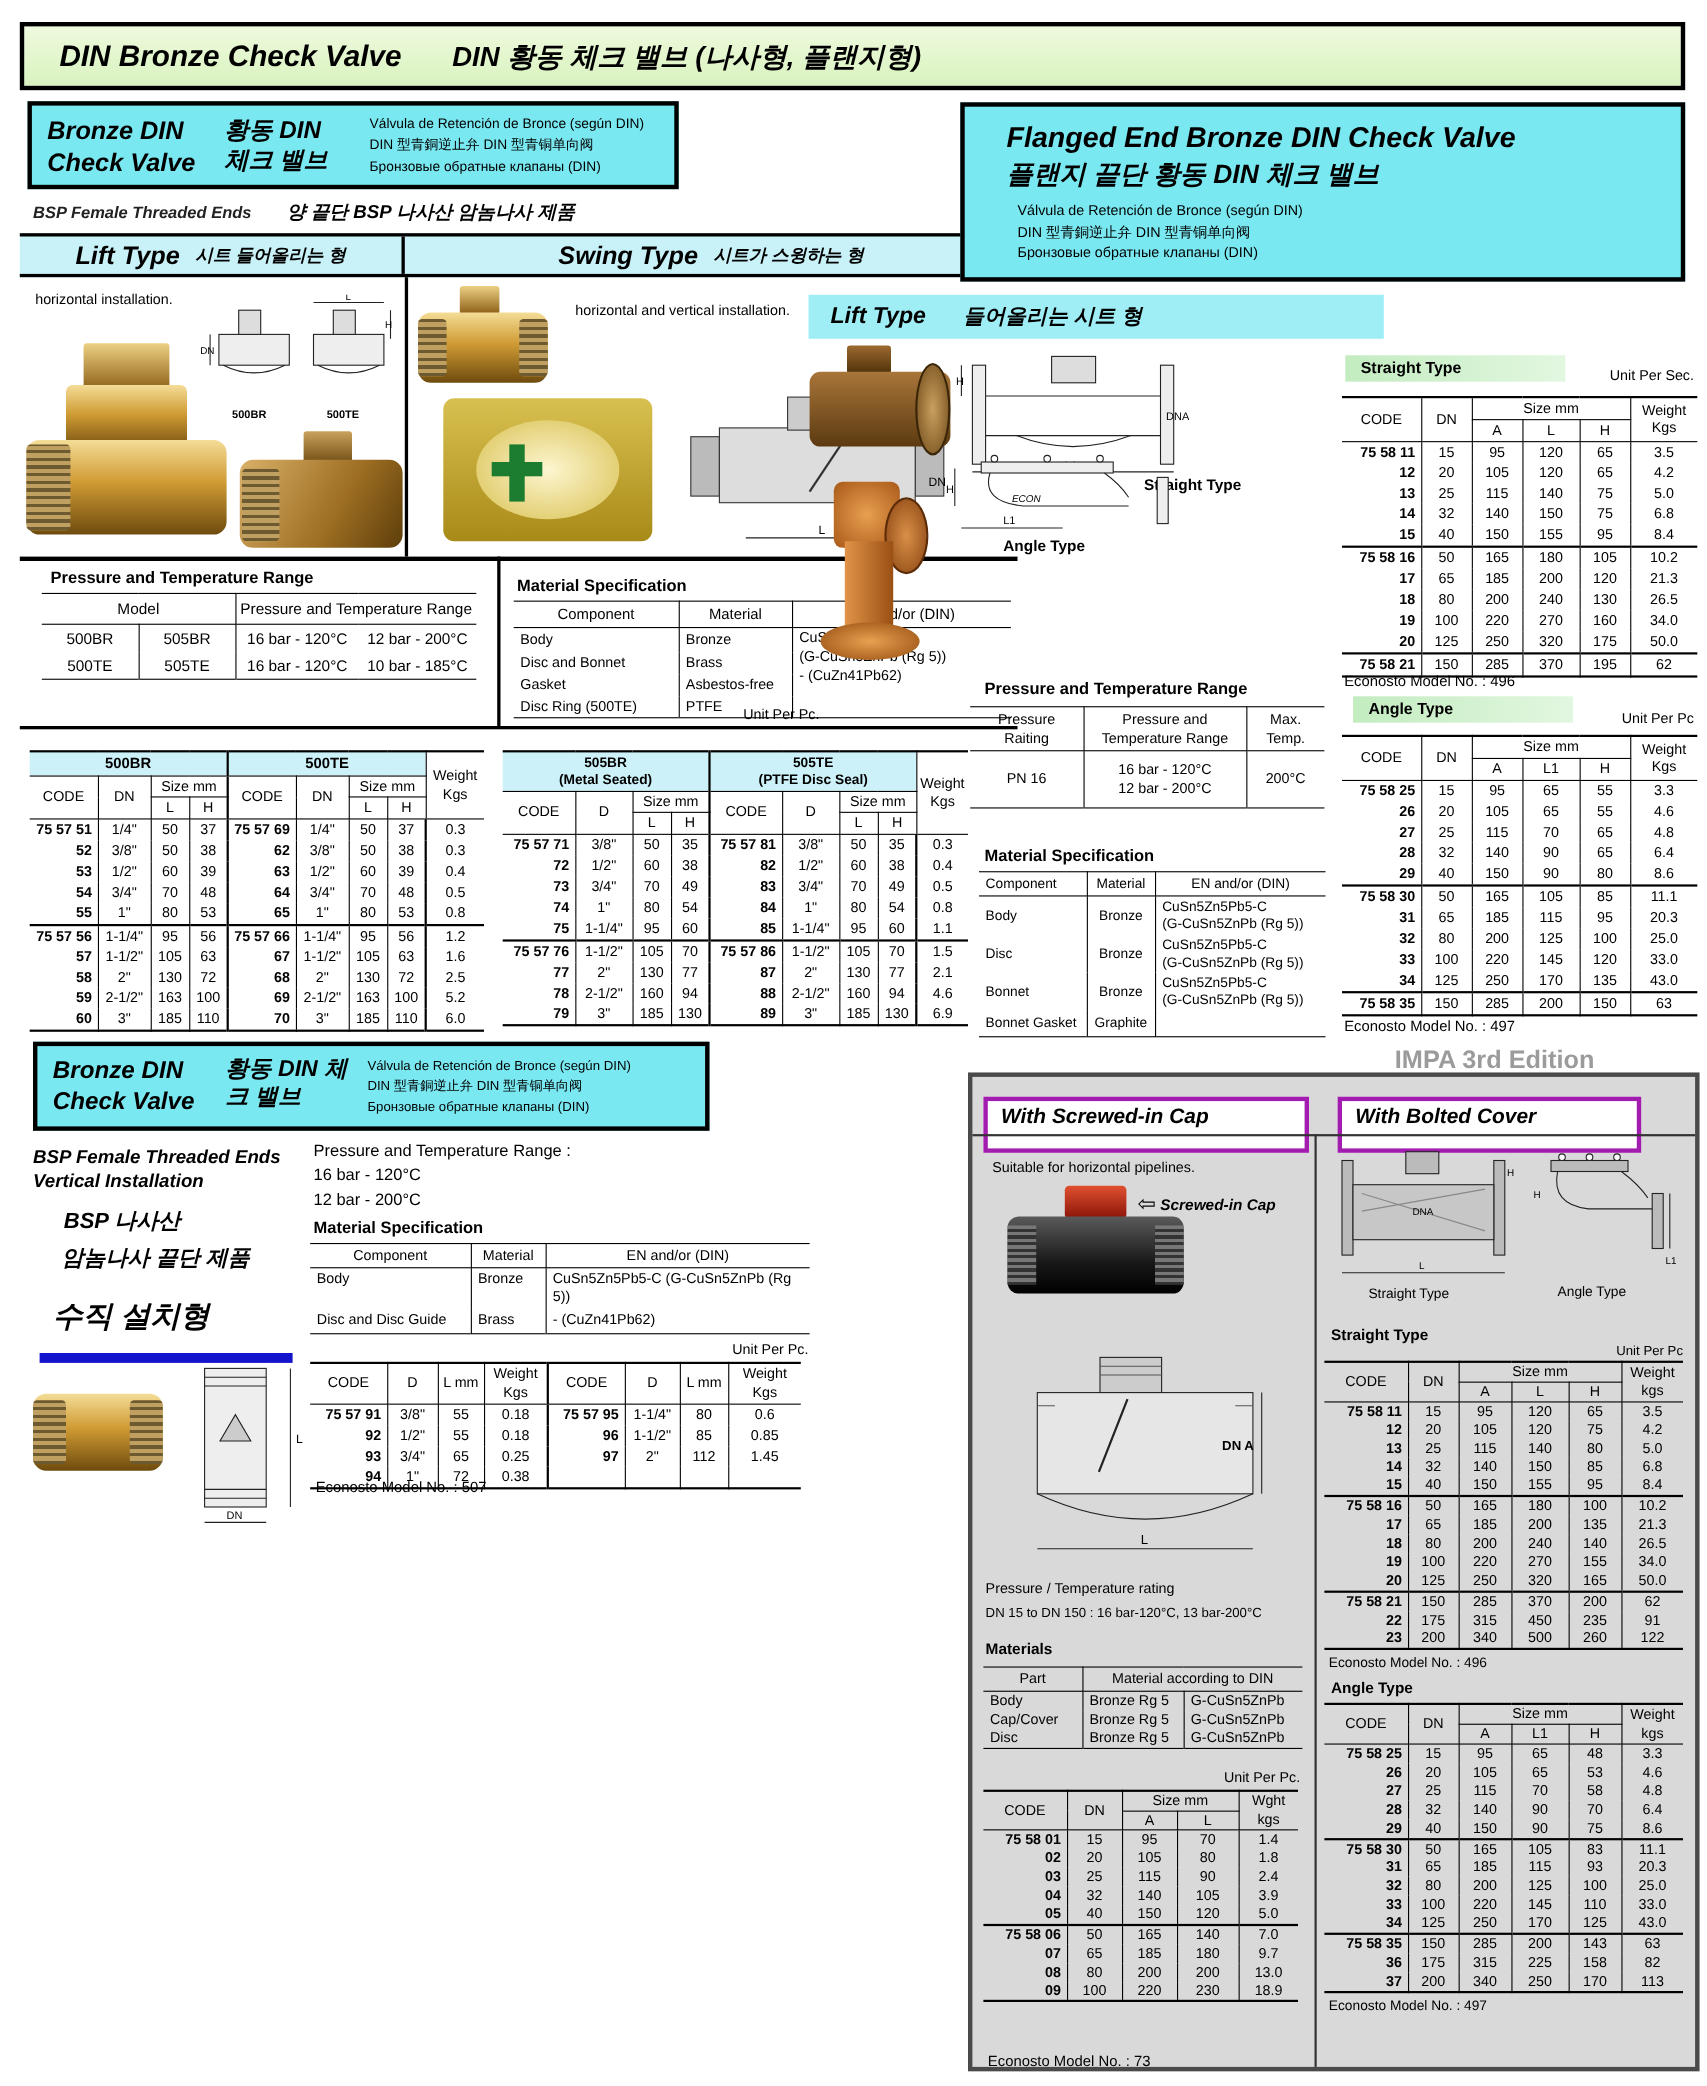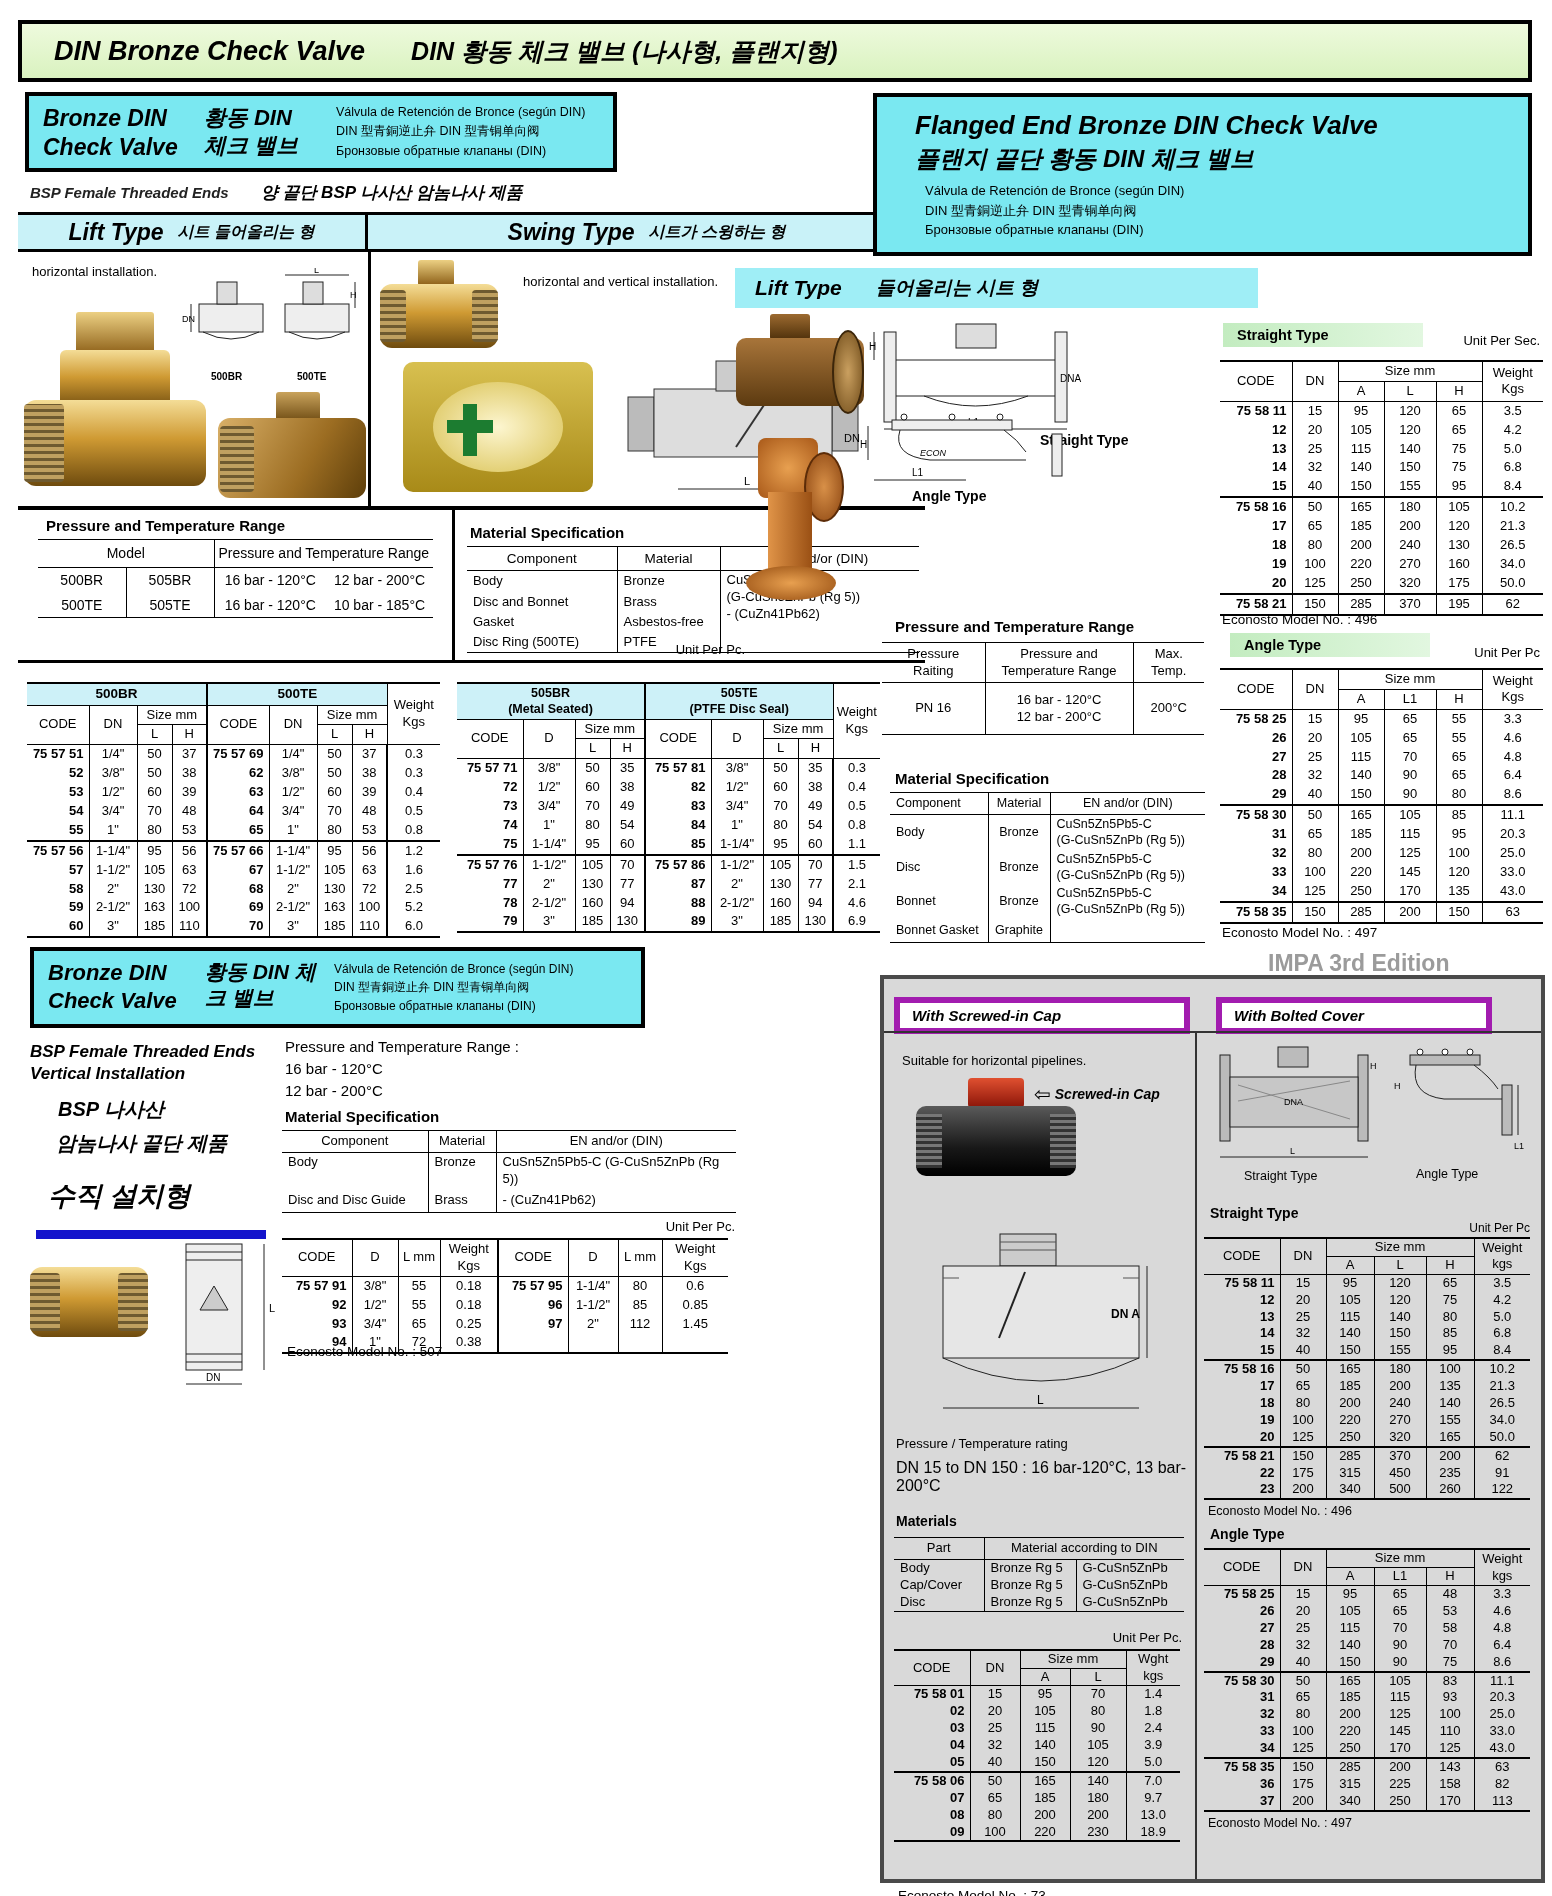--- a/index.html
+++ b/index.html
@@ -60,21 +60,21 @@
   .econ{font-size:13.5px}
   .unit{font-size:13px;text-align:right}
 
   .ph{position:absolute}
   .ph>div{position:absolute}
   .goldbody{background:linear-gradient(#f4dd97,#cf9a33 45%,#6e4b0e);border-radius:12px}
   .goldcap{background:linear-gradient(#ecd083,#8a5c14);border-radius:3px}
   .threadv{background:repeating-linear-gradient(0deg,#6e5a30 0 3px,#bfa060 3px 7px);border-radius:4px}
 
   .graybox{background:#d9d9d9;border:4px solid #4a4a4a}
-  .whitehdr{background:#fff;border:6px solid #a21caf;font-weight:bold;font-style:italic;font-size:15px;padding:4px 0 4px 12px}
+  .whitehdr{background:#fff;border:4px solid #a21caf;font-weight:bold;font-style:italic;font-size:19px;padding:4px 0 17px 12px}
   .impa{font-weight:bold;font-size:23px;color:#9b9b9b}
   svg text{font-family:"Liberation Sans",sans-serif}
 </style>
 </head>
 <body>
 
 <div class="page">
 
   <div class="abs banner" style="left:18px;top:20px;width:1514px;height:62px">
     <span class="t1">DIN Bronze Check Valve</span>
@@ -1068,21 +1068,21 @@
         <line x1="100" y1="64" x2="74" y2="130" stroke="#222" stroke-width="2"></line>
         <line x1="18" y1="70" x2="34" y2="70" stroke="#555"></line>
           <line x1="198" y1="70" x2="214" y2="70" stroke="#555"></line>
         <line x1="222" y1="58" x2="222" y2="150" stroke="#222"></line>
         <text x="186" y="110" font-size="12" font-weight="bold">DN A</text>
         <line x1="18" y1="200" x2="214" y2="200" stroke="#222"></line>
         <text x="112" y="196" font-size="12">L</text>
       </svg>
 
       <div style="font-size:13px;margin:16px 0 0 2px">Pressure / Temperature rating</div>
-      <div style="font-size:16px;margin:8px 0 12px 2px">DN 15 to DN 150 : 16 bar-120°C, 13 bar-200°C</div>
+      <div style="font-size:12px;margin:8px 0 12px 2px">DN 15 to DN 150 : 16 bar-120°C, 13 bar-200°C</div>
 
       <div class="h14" style="margin:18px 0 0 2px">Materials</div>
       <table class="ct gt" style="width:290px;margin-top:8px;border-top-width:1.5px;border-bottom-width:1.5px">
         <colgroup>
             <col style="width:90px">
             <col style="width:92px">
             <col style="width:108px">
           </colgroup>
         <thead>
             <tr>

